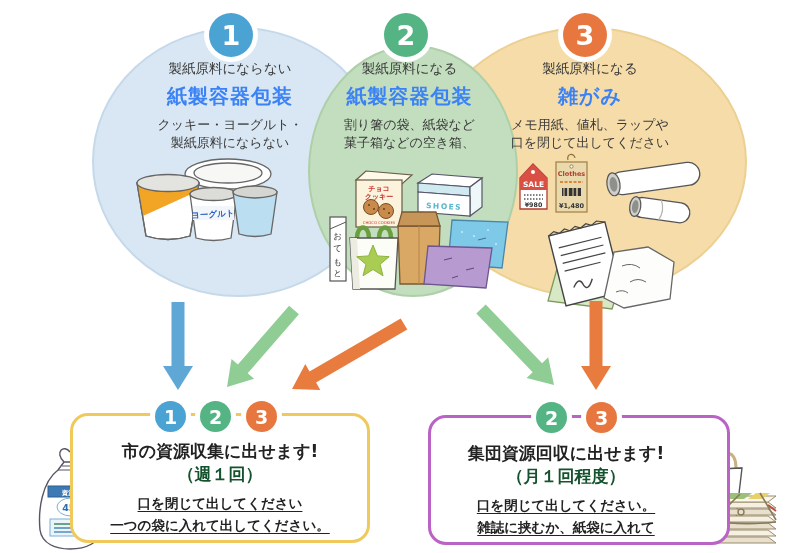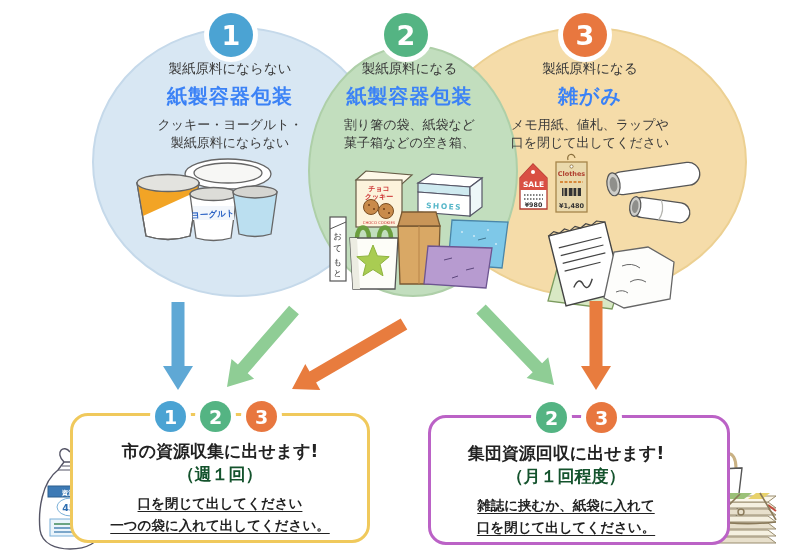--- a/index.html
+++ b/index.html
@@ -244,19 +244,19 @@
     <div class="bnote">口を閉じて出してください</div>
     <div class="bnote">一つの袋に入れて出してください。</div>
   </div>
   <div class="badge sm blue" style="left:155px; top:401px;">1</div>
   <div class="badge sm green" style="left:200px; top:401px;">2</div>
   <div class="badge sm orange" style="left:246px; top:401px;">3</div>
 
   <div class="cbox right">
     <div class="btitle">集団資源回収に出せます!</div>
     <div class="bfreq">（月１回程度）</div>
+    <div class="bnote">口を閉じて出してください。</div>
     <div class="bnote">雑誌に挟むか、紙袋に入れて</div>
-    <div class="bnote">口を閉じて出してください。</div>
   </div>
   <div class="badge sm green" style="left:536px; top:402px;">2</div>
   <div class="badge sm orange" style="left:586px; top:402px;">3</div>
 
 </div>
 
 </body></html>

